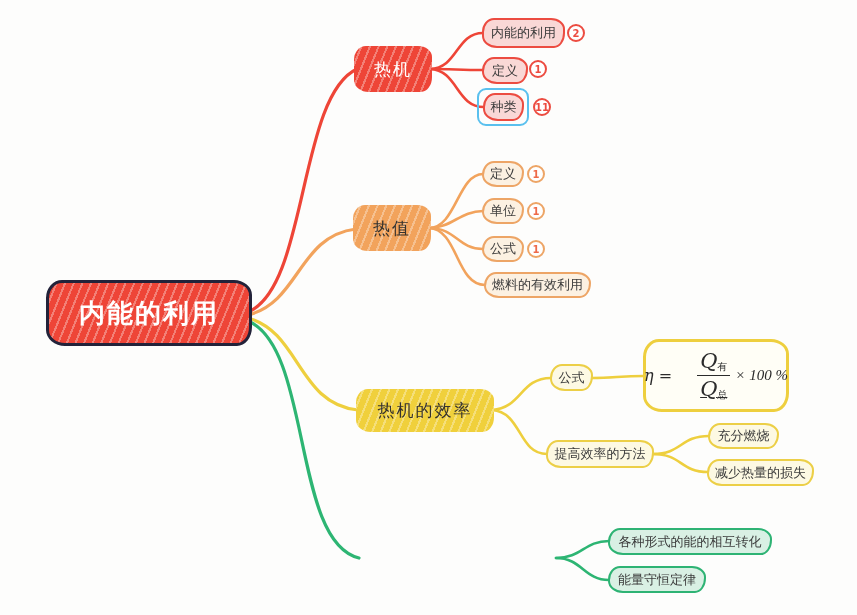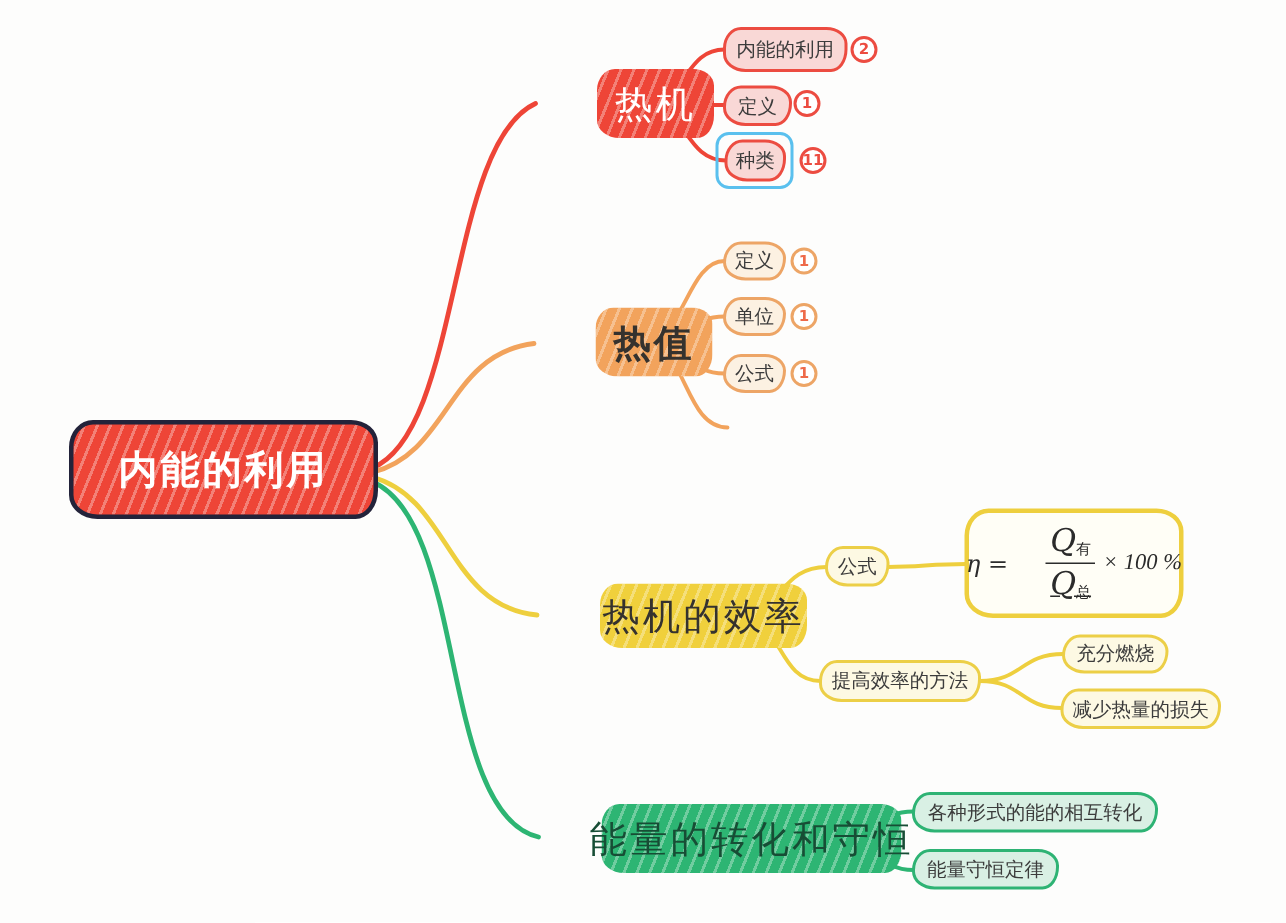--- a/index.html
+++ b/index.html
@@ -32,23 +32,23 @@
       rgba(255,255,255,0) 0px, rgba(255,255,255,0) 6px,
       rgba(255,255,255,0.32) 6px, rgba(255,255,255,0.32) 8px);
   }
   .root-node{
     background-color:#ee4537;
     border:3.5px solid #23233a;
     color:#ffffff;
     font-size:26px;font-weight:bold;letter-spacing:2px;
     border-radius:16px 18px 15px 19px / 18px 15px 19px 16px;
   }
-  .branch{font-size:25px;letter-spacing:2px;margin-left:44px;}
+  .branch{font-size:17px;letter-spacing:2px;}
   .b-red{background-color:#ee4537;color:#ffffff;}
-  .b-orange{background-color:#f2a35c;color:#35322e;font-weight:bold;}
+  .b-orange{background-color:#f2a35c;color:#35322e;}
   .b-yellow{background-color:#f0d03c;color:#35322e;}
   .b-green{background-color:#2db573;color:#174d35;}
 
   .child{font-size:13px;border-style:solid;border-width:2.5px;background:#fff;}
   .c-pink{background-color:#f9d8d6;border-color:#ec4c41;}
   .c-cream{background-color:#fcf1e2;border-color:#eda566;}
   .c-lyellow{background-color:#fdf9e3;border-color:#eccf47;}
   .c-mint{background-color:#d9f0e4;border-color:#2eb374;}
 
   .badge{
@@ -130,32 +130,32 @@
   <div class="node child c-pink" style="left:483px;top:93px;width:41px;height:28px">种类</div>
   <div class="badge bg-red" style="left:533px;top:98px">11</div>
 
   <div class="node branch b-orange hatch" style="left:353px;top:205px;width:78px;height:46px">热值</div>
   <div class="node child c-cream" style="left:482px;top:161px;width:42px;height:26px">定义</div>
   <div class="badge bg-orange" style="left:527px;top:165px">1</div>
   <div class="node child c-cream" style="left:482px;top:198px;width:42px;height:26px">单位</div>
   <div class="badge bg-orange" style="left:527px;top:202px">1</div>
   <div class="node child c-cream" style="left:482px;top:236px;width:42px;height:26px">公式</div>
   <div class="badge bg-orange" style="left:527px;top:240px">1</div>
+  <div class="node child c-cream" style="left:484px;top:272px;width:107px;height:26px">燃料的有效利用</div>
 
   <div class="node branch b-yellow hatch" style="left:356px;top:389px;width:138px;height:43px">热机的效率</div>
   <div class="node child c-lyellow" style="left:550px;top:364px;width:43px;height:27px">公式</div>
   <div class="node formula-node" style="left:643px;top:339px;width:146px;height:73px">
     <span class="f-lhs">η =</span>
     <span class="frac">
       <span class="num"><i>Q</i><sub>有</sub></span>
       <span class="den"><i>Q</i><sub>总</sub></span>
     </span>
     <span class="f-rhs">× 100 %</span>
   </div>
   <div class="node child c-lyellow" style="left:546px;top:440px;width:108px;height:28px">提高效率的方法</div>
   <div class="node child c-lyellow" style="left:708px;top:423px;width:71px;height:26px">充分燃烧</div>
   <div class="node child c-lyellow" style="left:707px;top:459px;width:107px;height:27px">减少热量的损失</div>
 
-  <div class="node branch b-green hatch" style="left:357px;top:536px;width:200px;height:46px">能量的转化和守恒</div>
   <div class="node child c-mint" style="left:608px;top:566px;width:98px;height:27px">能量守恒定律</div>
   <div class="node child c-mint" style="left:608px;top:528px;width:164px;height:27px">各种形式的能的相互转化</div>
 
 </div>
 
 </body></html>

